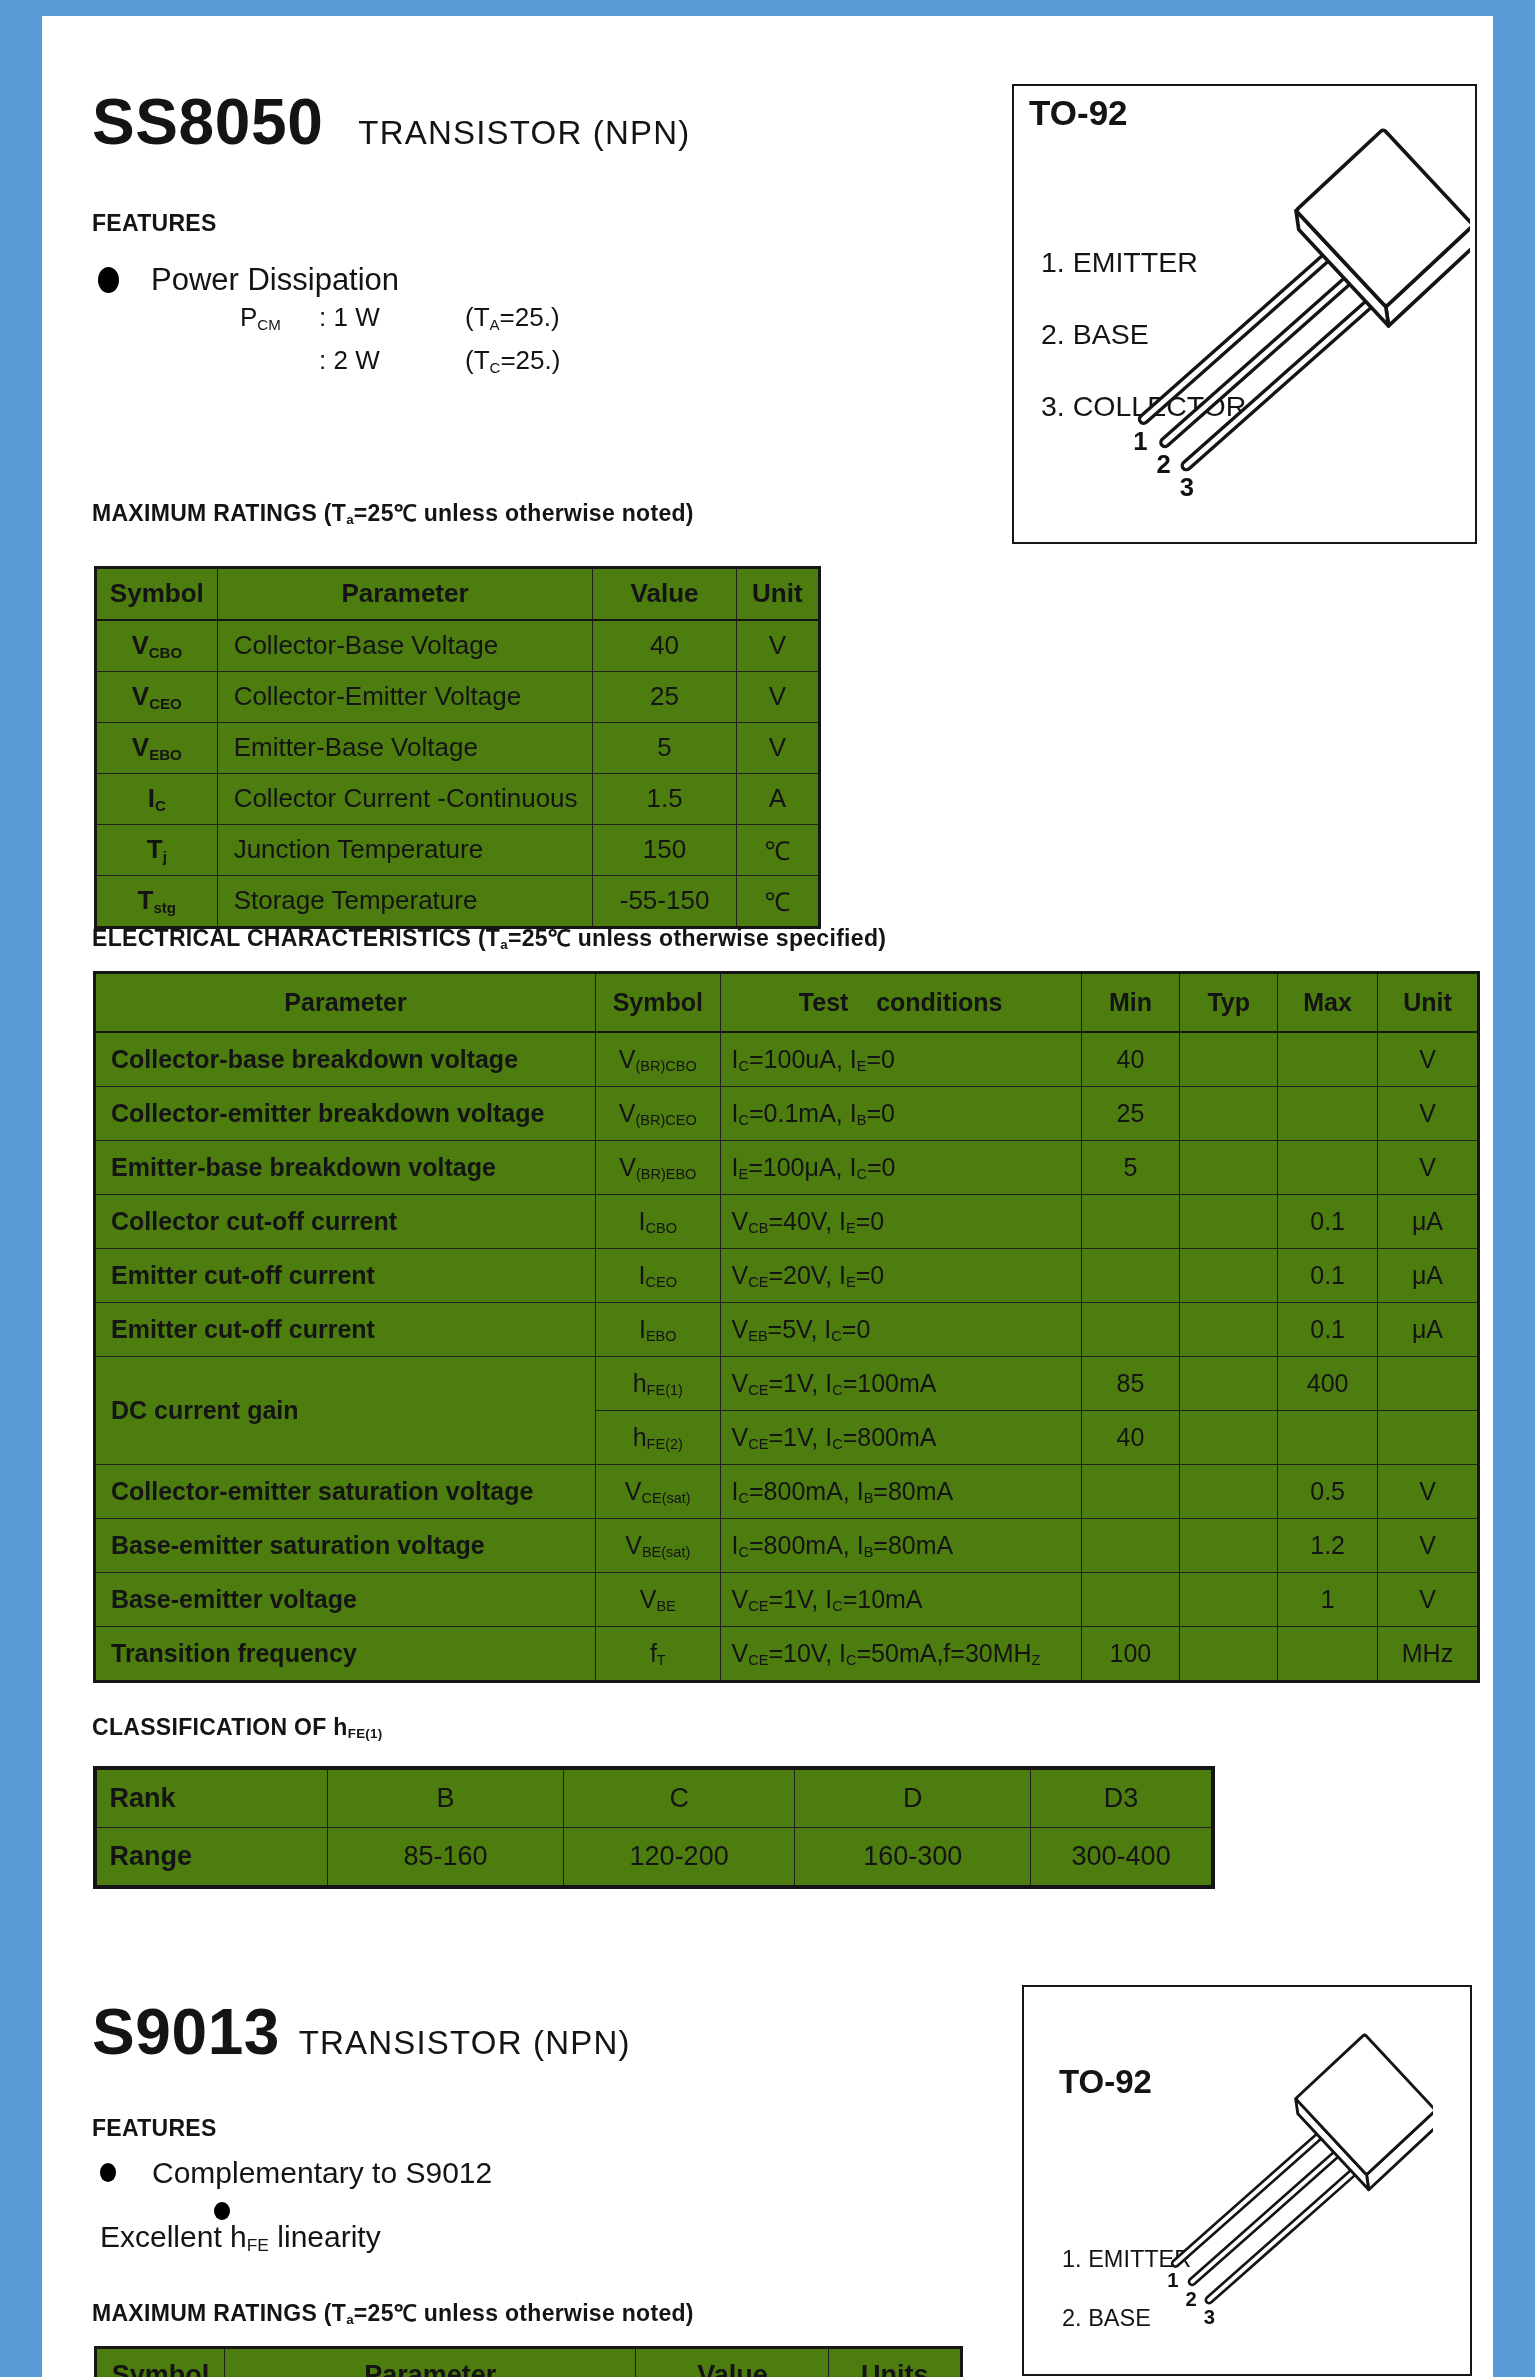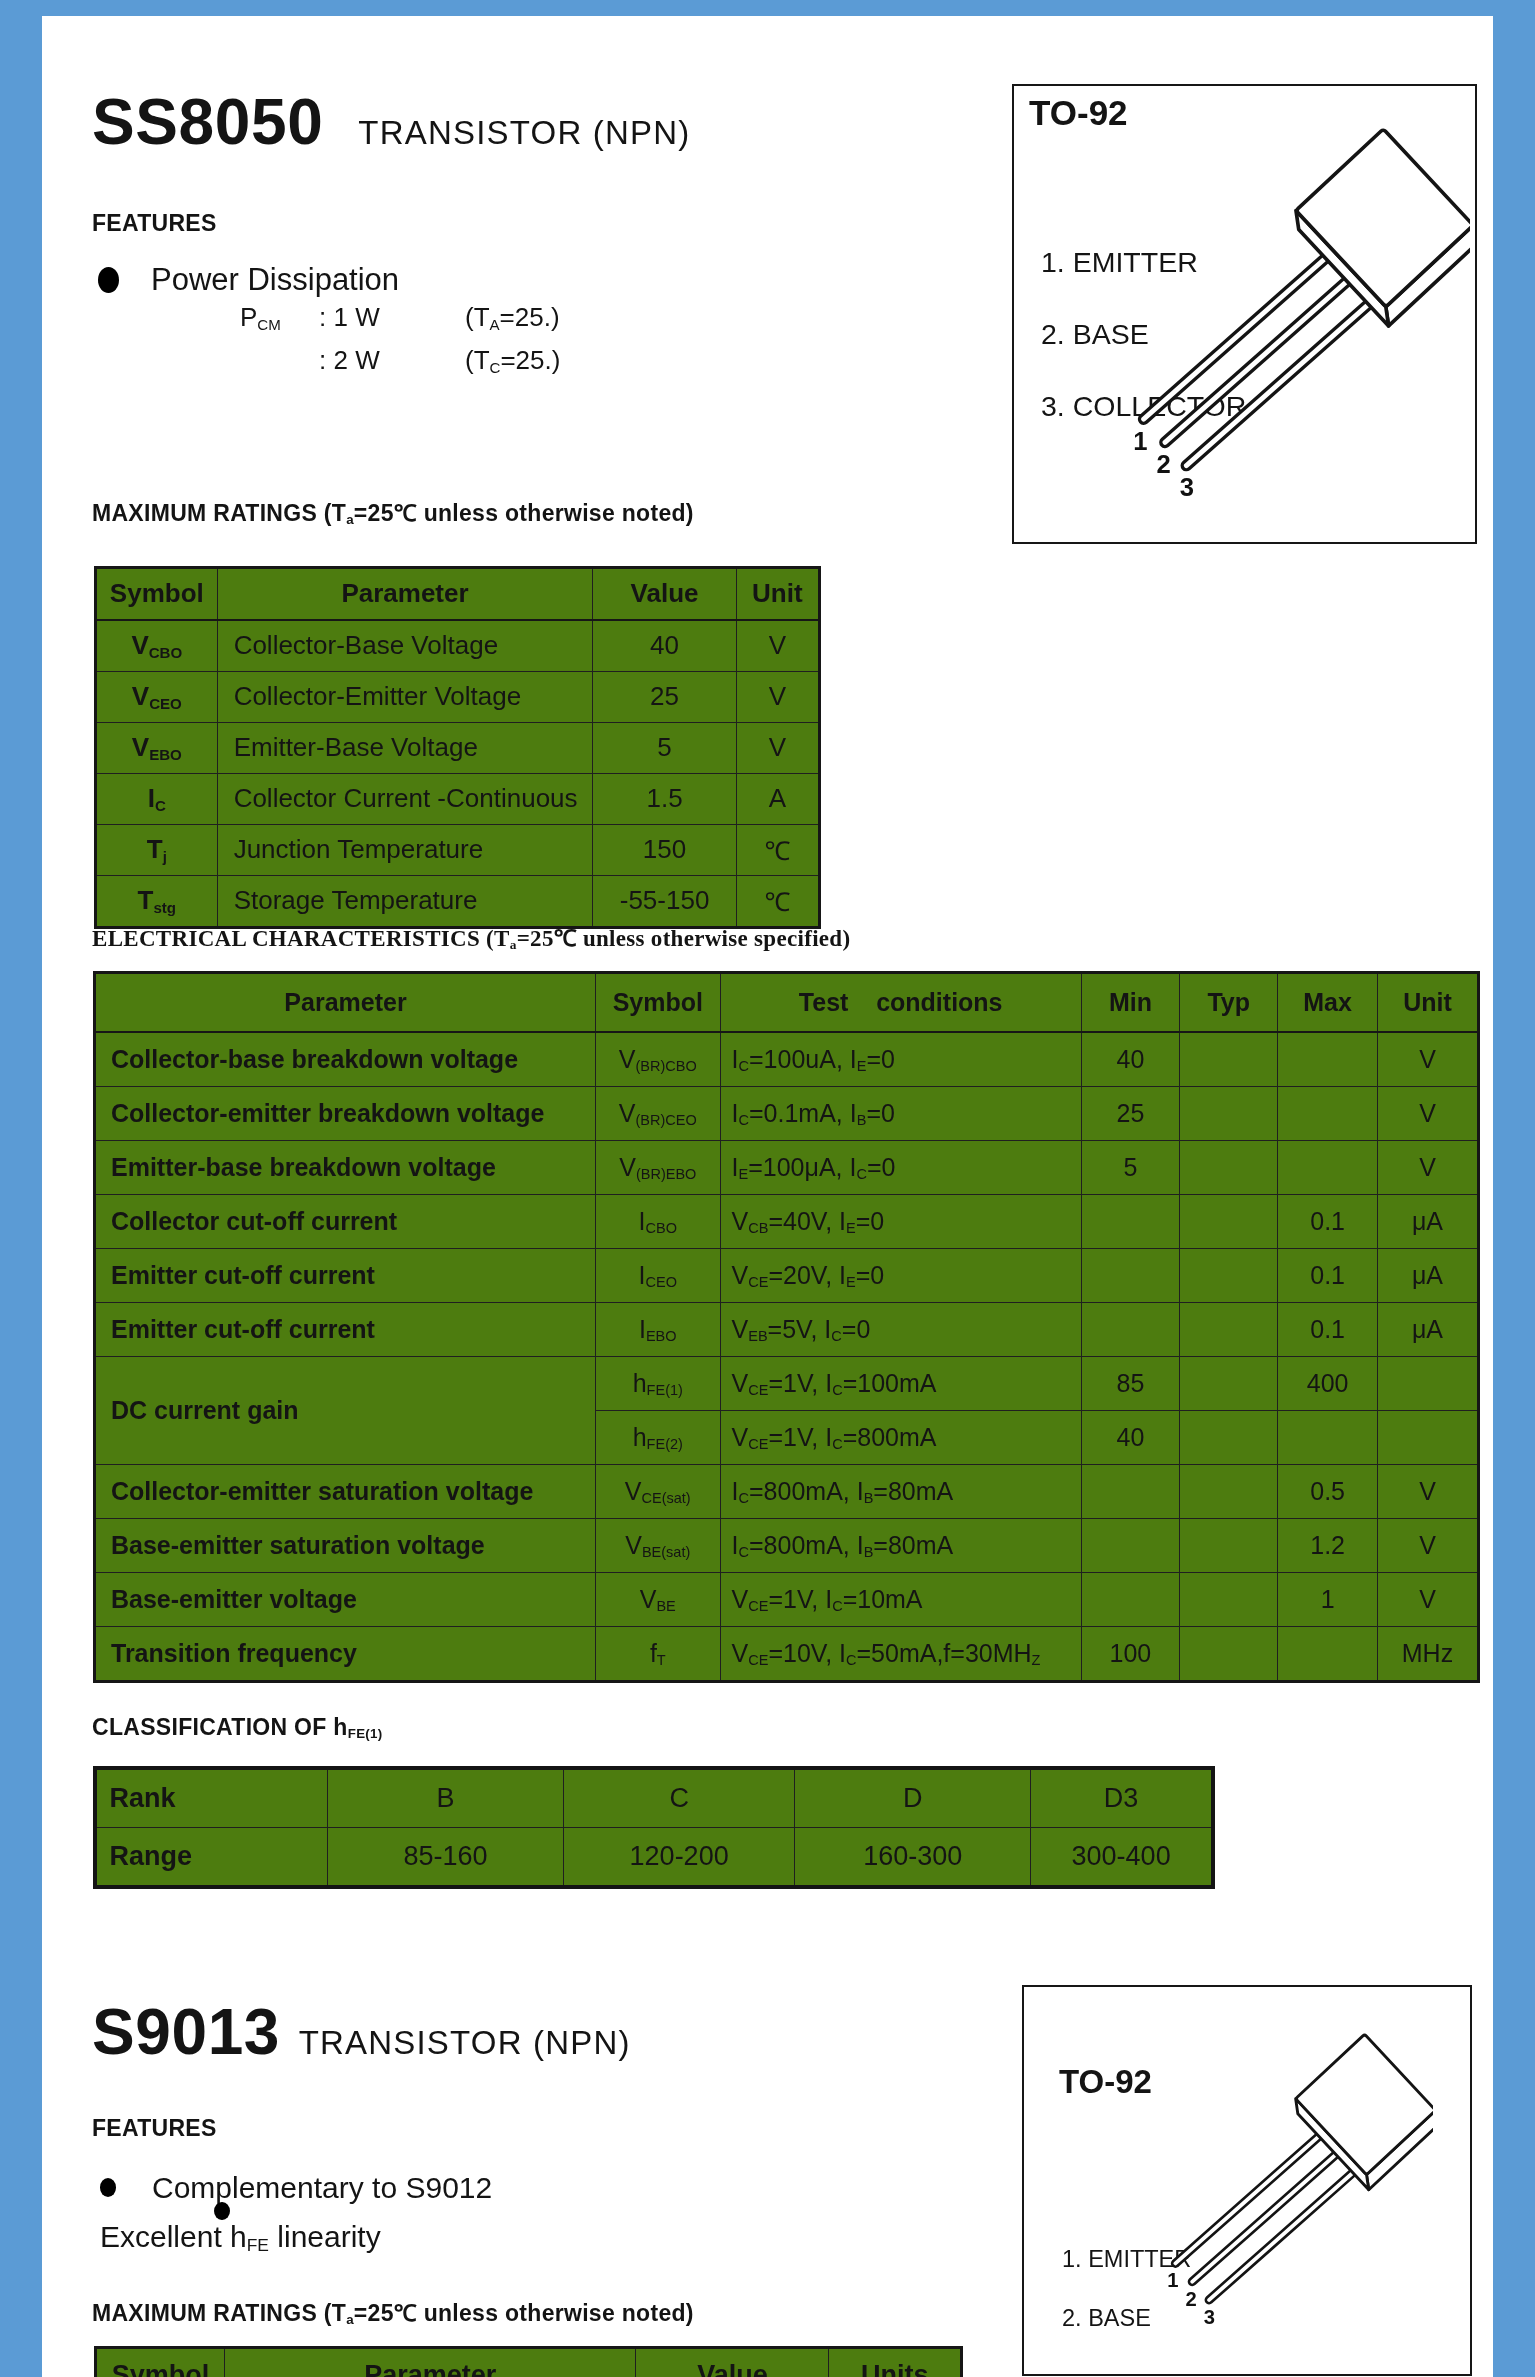--- a/index.html
+++ b/index.html
@@ -145,21 +145,21 @@
         </tr>
       <tr>
           <td class="sym">T<sub>stg</sub></td>
           <td class="pname">Storage Temperature</td>
           <td class="c">-55-150</td>
           <td class="c">℃</td>
         </tr>
     </tbody>
   </table>
 
-  <div class="abs h2" style="left:50px;top:905px;font-family:Liberation Serif, serif;">ELECTRICAL CHARACTERISTICS (T<sub>a</sub>=25℃ unless otherwise specified)</div>
+  <div class="abs h2" style="left:50px;top:905px;">ELECTRICAL CHARACTERISTICS (T<sub>a</sub>=25℃ unless otherwise specified)</div>
 
   <table class="tbl ec" style="left:51px;top:955px;width:1387px;">
     <colgroup>
         <col style="width:36.2%">
         <col style="width:9%">
         <col style="width:26.1%">
         <col style="width:7.1%">
         <col style="width:7.1%">
         <col style="width:7.2%">
         <col style="width:7.3%">
@@ -315,21 +315,21 @@
   </table>
 
   <div class="abs title-row" style="left:50px;top:1979px;">
     <span class="title">S9013</span>
     <span class="gap-sm"></span>
     <span class="subtitle">TRANSISTOR (NPN)</span>
   </div>
 
   <div class="abs h2" style="left:50px;top:2099px;">FEATURES</div>
 
-  <div class="abs bullet-item" style="left:58px;top:2140px;font-size:30px;margin-top:15px;">
+  <div class="abs bullet-item" style="left:58px;top:2140px;font-size:30px;">
     <span class="dot dot-sm"></span>
     <span>Complementary to S9012</span>
   </div>
   <div class="abs bullet-item" style="left:58px;top:2186px;font-size:30px;flex-direction:column;">
     <span class="dot dot-sm"></span>
     <span>Excellent h<sub>FE</sub> linearity</span>
   </div>
 
   <div class="abs h2" style="left:50px;top:2280px;">MAXIMUM RATINGS (T<sub>a</sub>=25℃ unless otherwise noted)</div>
 

